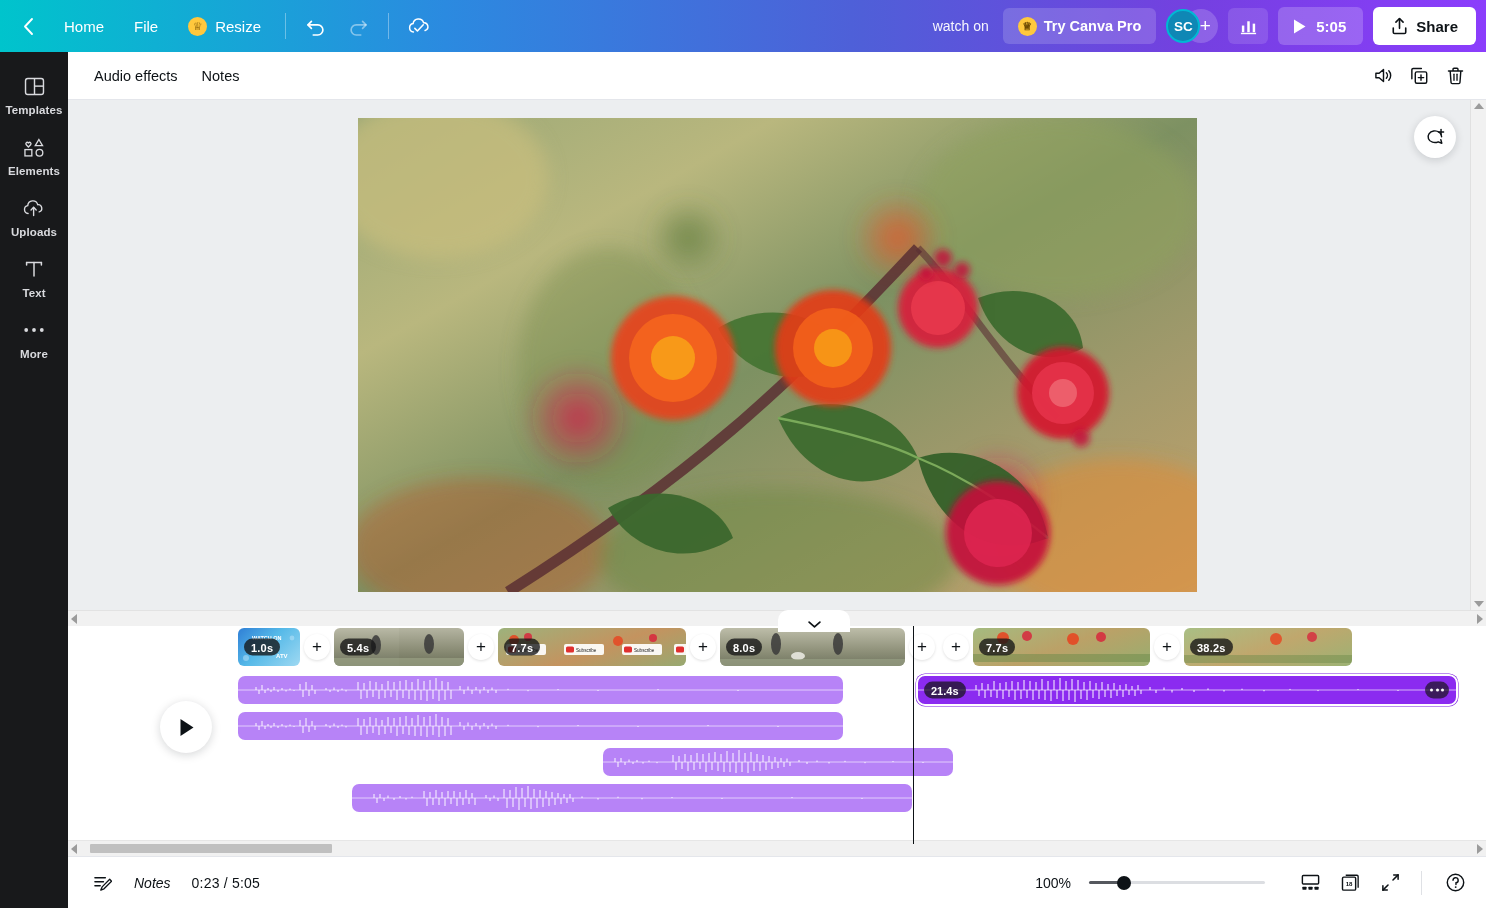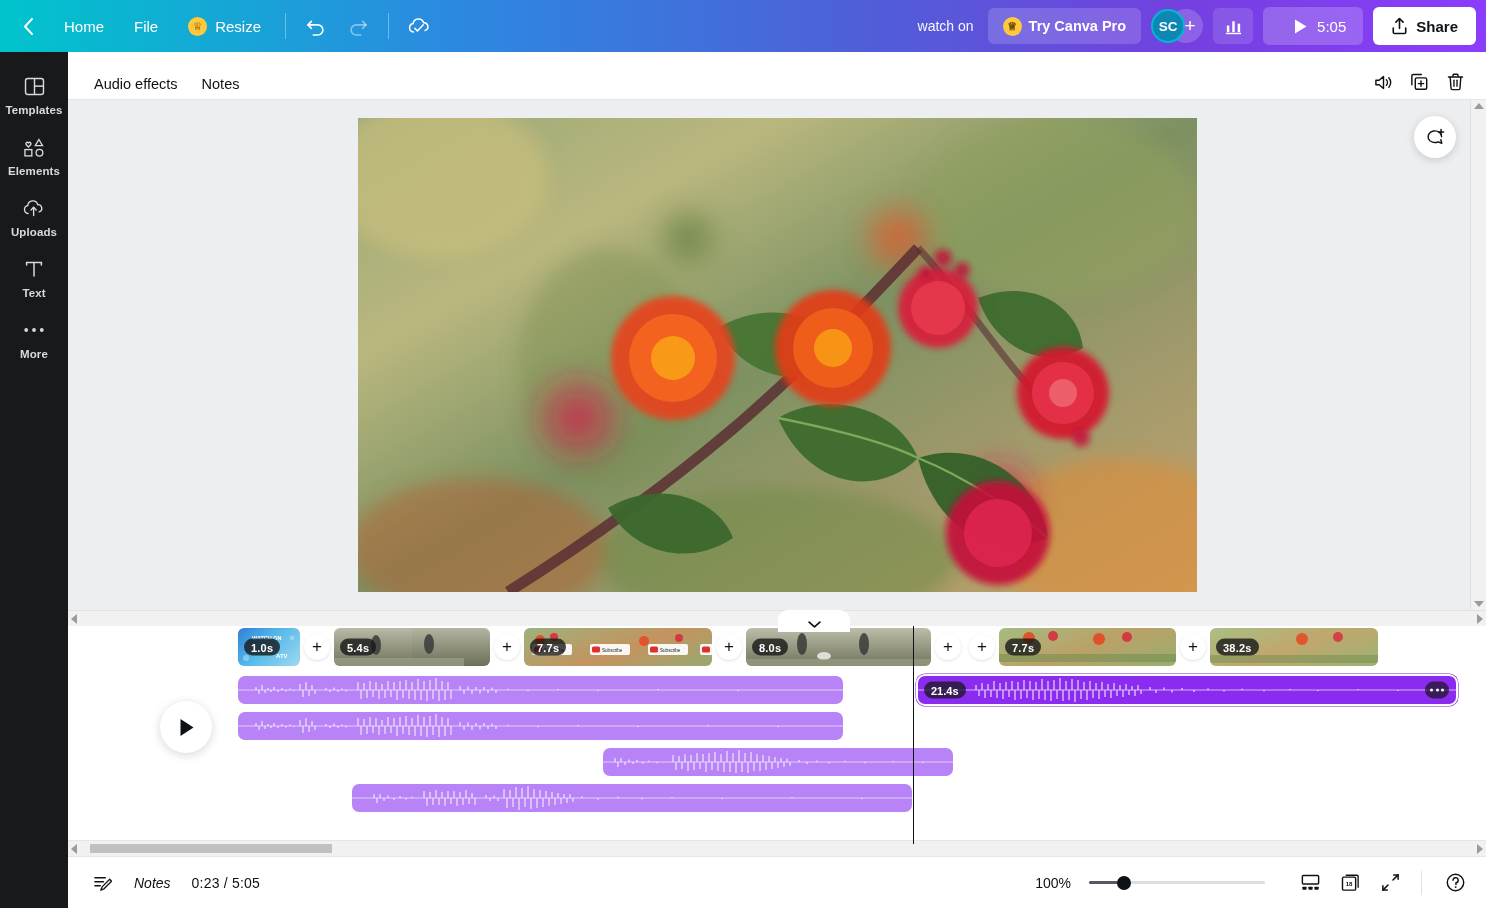--- a/index.html
+++ b/index.html
@@ -50,22 +50,22 @@
     background: rgba(255,255,255,.18); display: flex; align-items: center;
     justify-content: center; font-size: 19px; font-weight: 300; margin-left: -8px;
     cursor: pointer; padding-left: 8px;
   }
   .sq-btn {
     width: 40px; height: 36px; border-radius: 6px; background: rgba(255,255,255,.13);
     display: flex; align-items: center; justify-content: center; cursor: pointer; margin-right: 10px;
   }
   .present-btn {
     display: flex; align-items: center; gap: 9px; height: 38px;
-    padding: 0 17px 0 30px; border-radius: 6px; background: rgba(255,255,255,.2);
-    font-size: 15px; font-weight: 400; cursor: pointer; margin-right: 10px;
+    padding: 0 17px 0 14px; border-radius: 6px; background: rgba(255,255,255,.2);
+    font-size: 15px; font-weight: 700; cursor: pointer; margin-right: 10px;
   }
   .share-btn {
     display: flex; align-items: center; gap: 8px; height: 38px;
     padding: 0 18px; border-radius: 6px; background: #fff; color: #0d1216;
     font-size: 15px; font-weight: 700; cursor: pointer;
   }
 
   
   .body-row { flex: 1; display: flex; min-height: 0; }
 
@@ -81,21 +81,21 @@
   }
   .rail-label { font-size: 11.5px; font-weight: 600; letter-spacing: .1px; }
   .rail-ico { height: 22px; display: flex; align-items: center; justify-content: center; }
 
   
   .right-col { flex: 1; display: flex; flex-direction: column; min-width: 0; background: #fff; }
 
   
   .subbar {
     height: 48px; flex: 0 0 48px; border-bottom: 1px solid #e4e6eb;
-    display: flex; align-items: flex-end; padding: 0 14px; background: #fff;
+    display: flex; align-items: center; padding: 0 14px; background: #fff;
   }
   .subbar-item {
     padding: 7px 12px; border-radius: 5px; font-size: 14.5px; color: #0d1216;
     cursor: pointer; font-weight: 400;
   }
   .subbar-spacer { flex: 1; }
   .subbar-ico {
     width: 34px; height: 34px; border-radius: 5px; display: flex;
     align-items: center; justify-content: center; cursor: pointer; margin-left: 2px;
   }
@@ -538,21 +538,21 @@
                 <svg width="62" height="38" style="position:absolute;inset:0">
                   <text x="14" y="12" font-size="5.5" fill="#ffffff" font-family="Liberation Sans" font-weight="bold">WATCH ON</text>
                   <text x="38" y="30" font-size="6" fill="#ffffff" font-family="Liberation Sans" font-weight="bold">ATV</text>
                   <circle cx="8" cy="30" r="3" fill="#bfe6fa" opacity=".5"></circle>
                   <circle cx="54" cy="10" r="2.4" fill="#bfe6fa" opacity=".5"></circle>
                 </svg>
                 <span class="dur-badge">1.0s</span>
               </div>
               <div class="plus-gap">+</div>
 
-              <div class="vclip" style="width:156px">
+              <div class="vclip" style="width:130px">
                 <div class="thumb" style="background:linear-gradient(180deg,#b9b9a6,#8d8f78 60%,#6f7460)"></div>
                 <div class="thumb" style="background:linear-gradient(180deg,#b4b4a1,#898b74 60%,#6b7059)"></div>
                 <svg width="130" height="38" style="position:absolute;inset:0">
                   <ellipse cx="42" cy="17" rx="5" ry="10" fill="#3a3a3a" opacity=".85"></ellipse>
                   <ellipse cx="95" cy="16" rx="5" ry="10" fill="#3a3a3a" opacity=".85"></ellipse>
                   <rect x="0" y="30" width="130" height="8" fill="#9aa185" opacity=".7"></rect>
                 </svg>
                 <span class="dur-badge">5.4s</span>
               </div>
               <div class="plus-gap">+</div>

